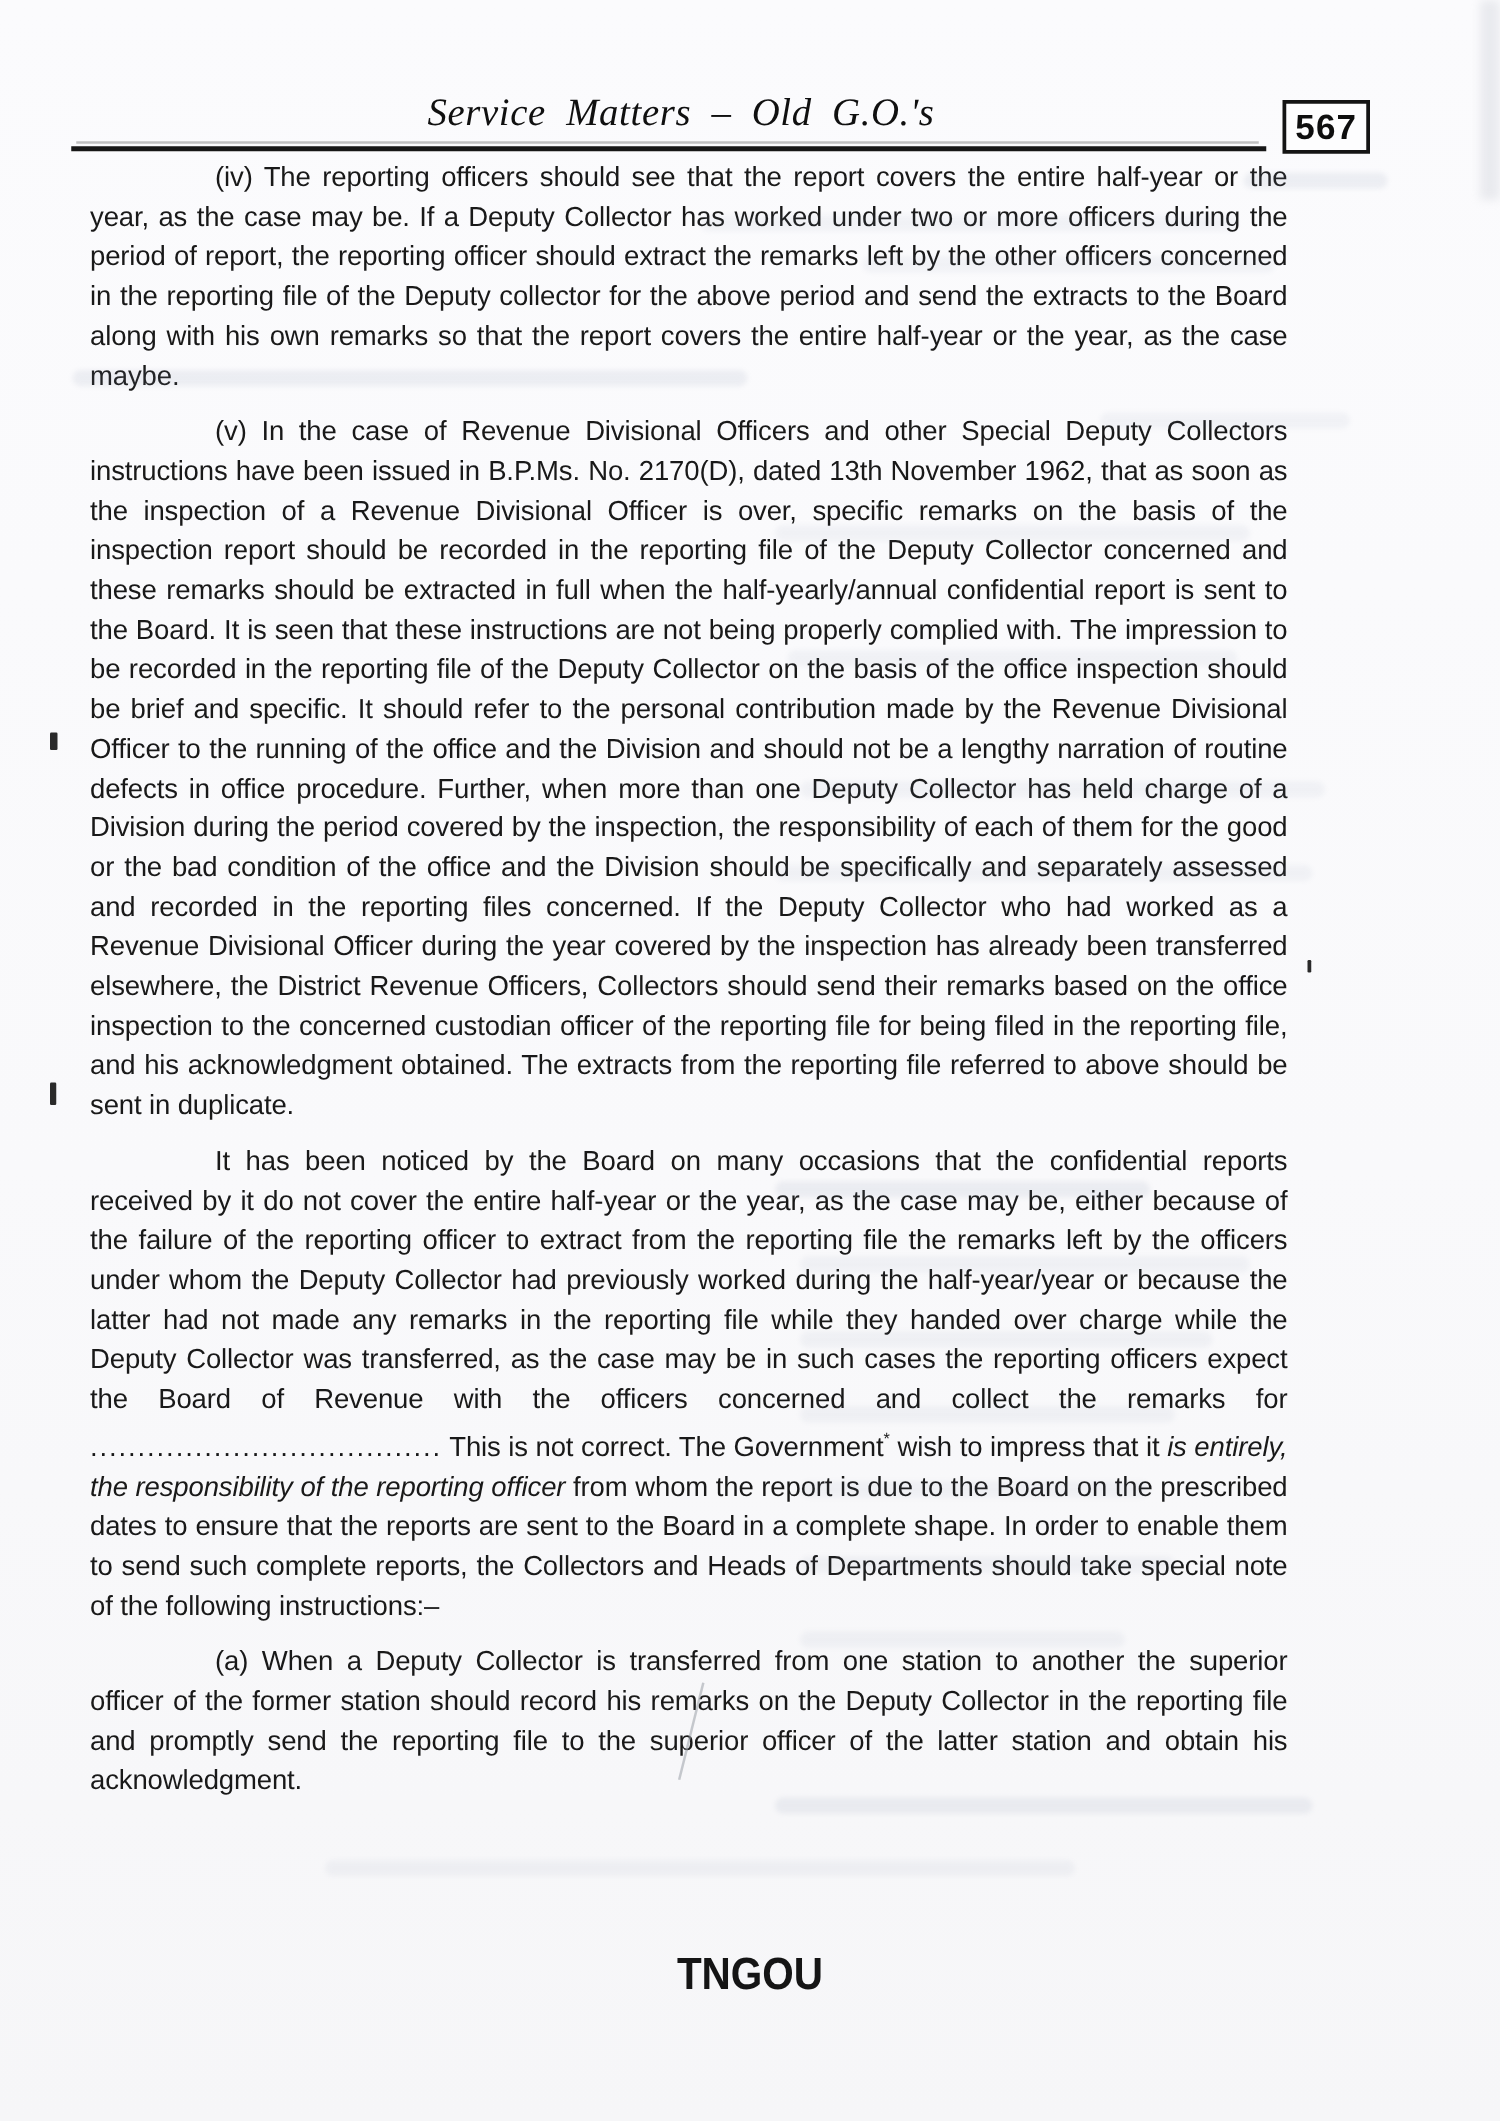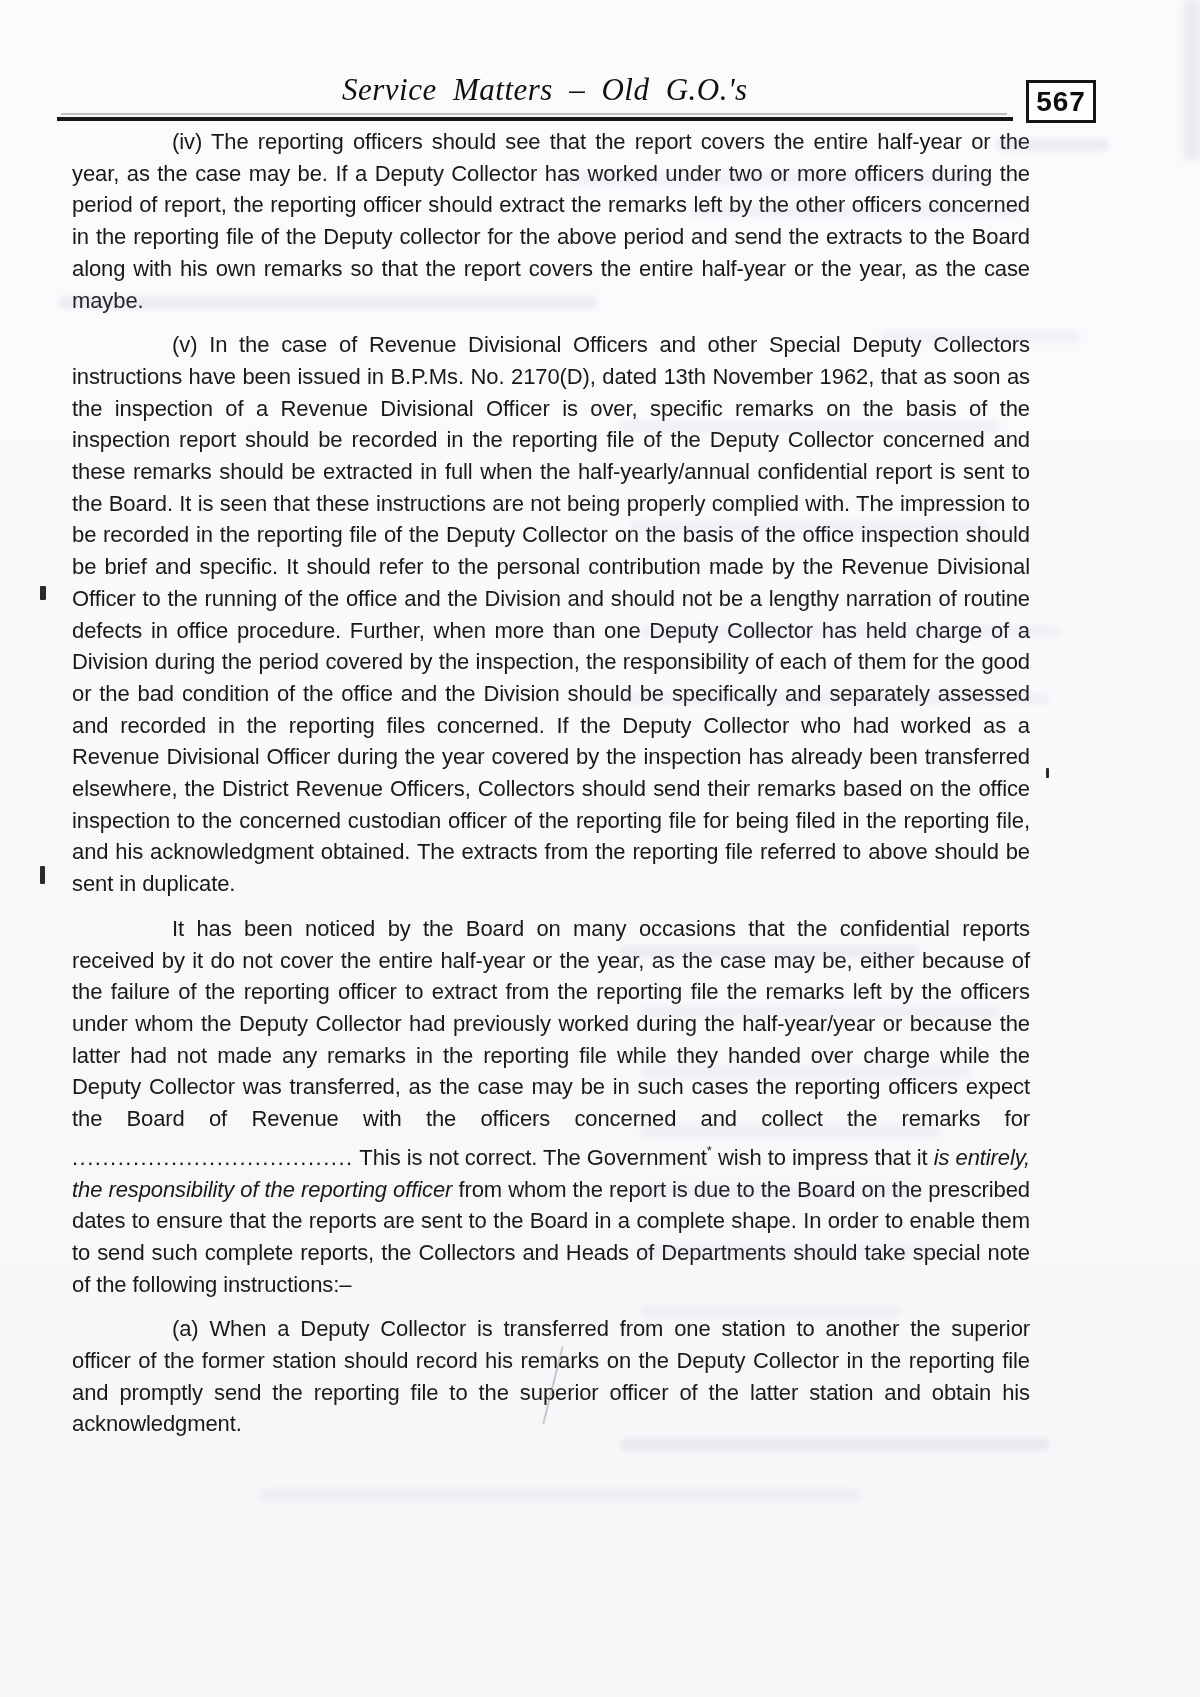--- a/index.html
+++ b/index.html
@@ -53,20 +53,23 @@
     <span>567</span>
   </div>
 
   <div class="doc-body">
     <p>(iv) The reporting officers should see that the report covers the entire half-year or the year, as the case may be. If a Deputy Collector has worked under two or more officers during the period of report, the reporting officer should extract the remarks left by the other officers concerned in the reporting file of the Deputy collector for the above period and send the extracts to the Board along with his own remarks so that the report covers the entire half-year or the year, as the case maybe.</p>
     <p>(v) In the case of Revenue Divisional Officers and other Special Deputy Collectors instructions have been issued in B.P.Ms. No. 2170(D), dated 13th November 1962, that as soon as the inspection of a Revenue Divisional Officer is over, specific remarks on the basis of the inspection report should be recorded in the reporting file of the Deputy Collector concerned and these remarks should be extracted in full when the half-yearly/annual confidential report is sent to the Board. It is seen that these instructions are not being properly complied with. The impression to be recorded in the reporting file of the Deputy Collector on the basis of the office inspection should be brief and specific. It should refer to the personal contribution made by the Revenue Divisional Officer to the running of the office and the Division and should not be a lengthy narration of routine defects in office procedure. Further, when more than one Deputy Collector has held charge of a Division during the period covered by the inspection, the responsibility of each of them for the good or the bad condition of the office and the Division should be specifically and separately assessed and recorded in the reporting files concerned. If the Deputy Collector who had worked as a Revenue Divisional Officer during the year covered by the inspection has already been transferred elsewhere, the District Revenue Officers, Collectors should send their remarks based on the office inspection to the concerned custodian officer of the reporting file for being filed in the reporting file, and his acknowledgment obtained. The extracts from the reporting file referred to above should be sent in duplicate.</p>
     <p><span>It has been noticed by the Board on many occasions that the confidential reports received by it do not cover the entire half-year or the year, as the case may be, either because of the failure of the reporting officer to extract from the reporting file the remarks left by the officers under whom the Deputy Collector had previously worked during the half-year/year or because the latter had not made any remarks in the reporting file while they handed over charge while the Deputy Collector was transferred, as the case may be in such cases the reporting officers expect the Board of Revenue with the officers concerned and collect the remarks for </span><span class="dotted-leader">.....................................</span><span> This is not correct.  The Government</span><sup class="footnote-marker">*</sup><span> wish to impress that it </span><span class="italic-phrase">is entirely, the responsibility of the reporting officer</span><span> from whom the report is due to the Board on the prescribed dates to ensure that the reports are sent to the Board in a complete shape. In order to enable them to send such complete reports, the Collectors and Heads of Departments should take special note of the following instructions:–</span></p>
     <p>(a) When a Deputy Collector is transferred from one station to another the superior officer of the former station should record his remarks on the Deputy Collector in the reporting file and promptly send the reporting file to the superior officer of the latter station and obtain his acknowledgment.</p>
   </div>
 
+  <div class="footer">
+    <span>TNGOU</span>
+  </div>
 
   <div class="edge-smudge"></div>
   <div class="ghost dk" style="top:138px;left:995px;width:115px"></div>
   <div class="ghost" style="top:172px;left:560px;width:430px"></div>
   <div class="ghost" style="top:205px;left:690px;width:330px"></div>
   <div class="ghost dk" style="top:296px;left:58px;width:540px"></div>
   <div class="ghost" style="top:330px;left:880px;width:200px"></div>
   <div class="ghost" style="top:420px;left:620px;width:380px"></div>
   <div class="ghost" style="top:520px;left:630px;width:360px"></div>
   <div class="ghost" style="top:625px;left:640px;width:420px"></div>

